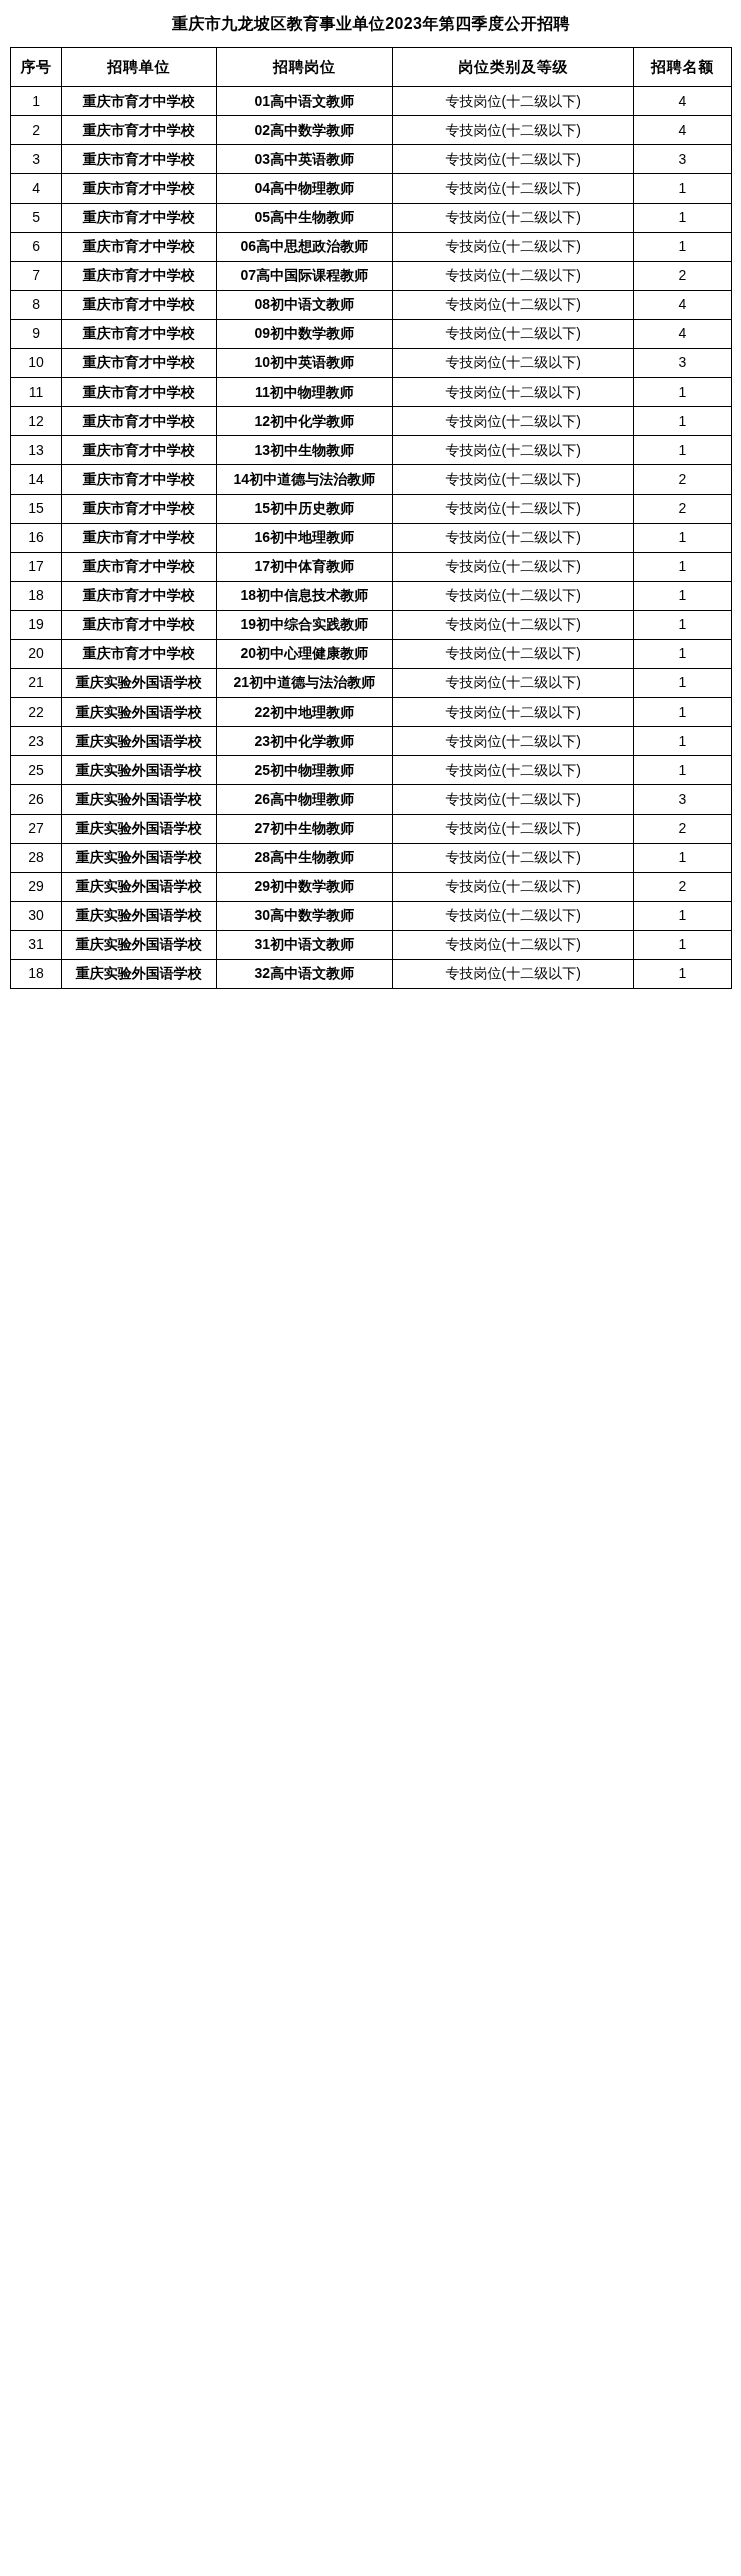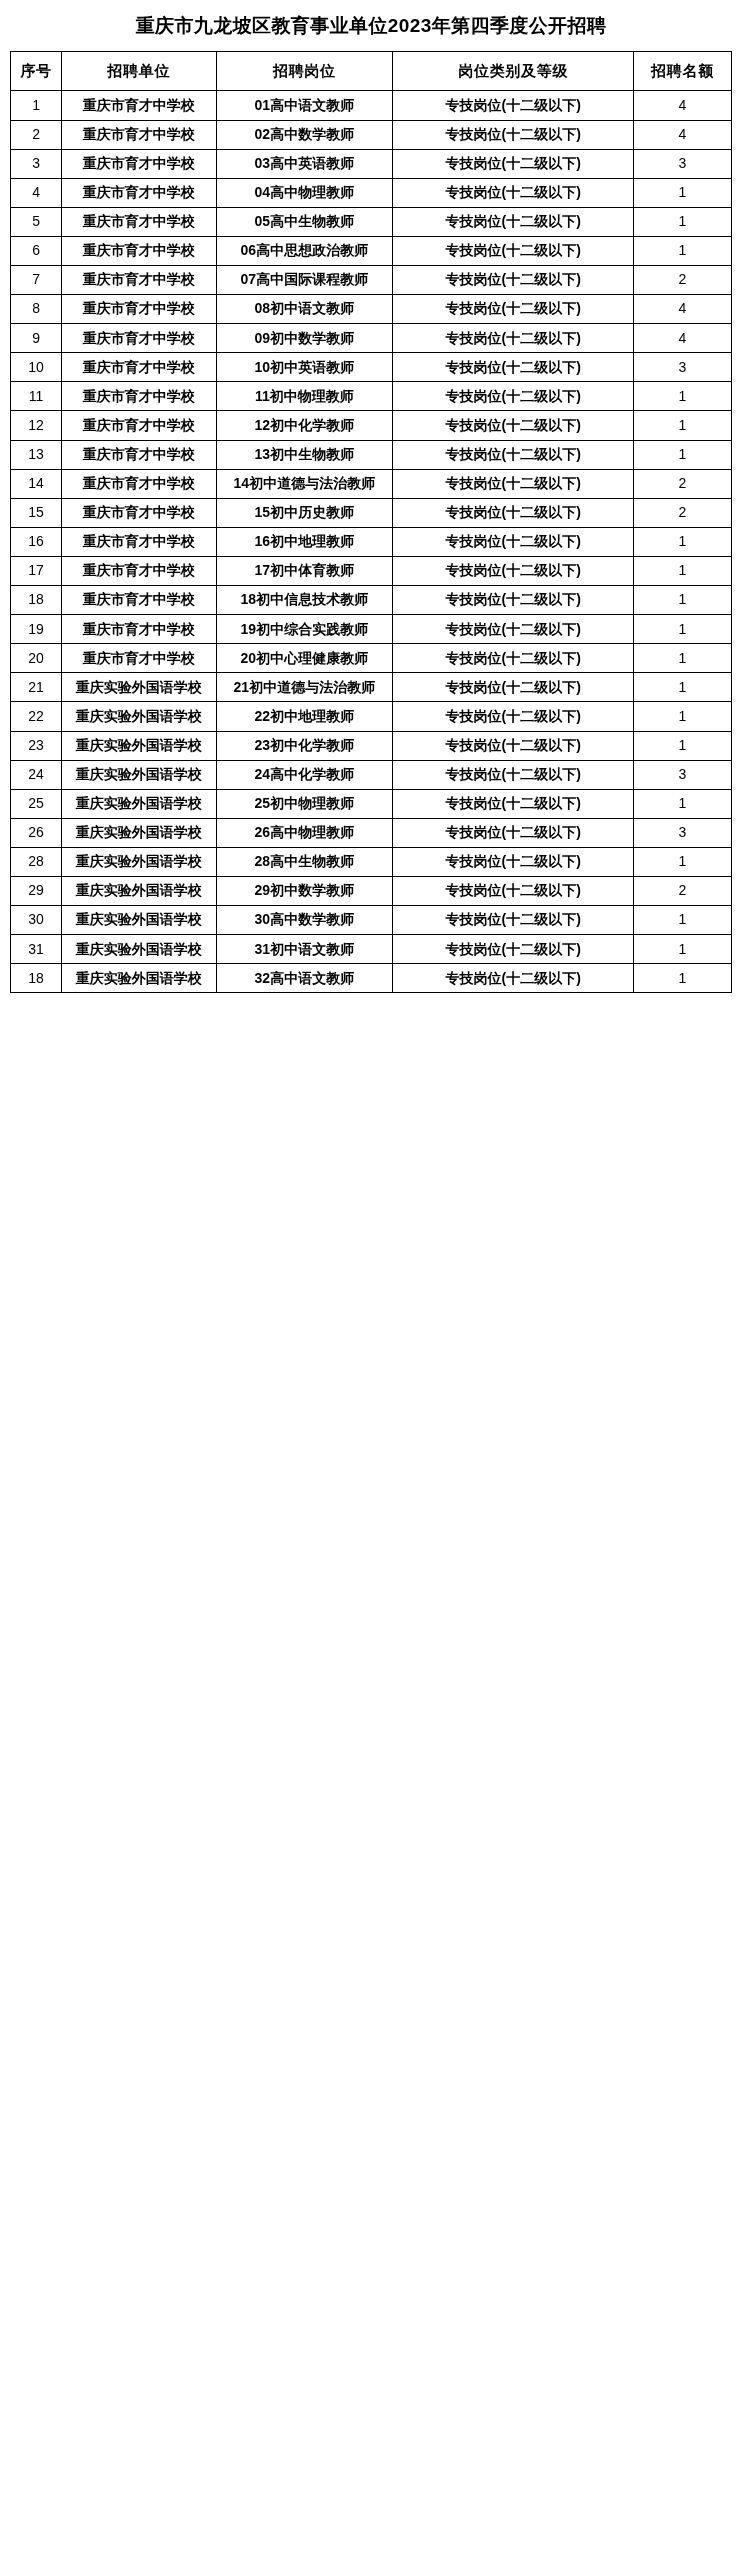--- a/index.html
+++ b/index.html
@@ -13,21 +13,21 @@
     color: #000000;
   }
   .page {
     width: 742px;
     box-sizing: border-box;
     padding: 9px 10.4px 7.4px 10.4px;
   }
   .doc-title {
     text-align: center;
     font-weight: bold;
-    font-size: 19px;
+    font-size: 16px;
     line-height: 1.42;
     letter-spacing: 0.4px;
     margin: 4.4px 0 10.4px 0;
     color: #000;
   }
   table.pos-table {
     width: 100%;
     border-collapse: collapse;
     table-layout: fixed;
   }
@@ -47,21 +47,21 @@
     padding: 9px 2.2px;
     letter-spacing: 0.7px;
   }
   td.col-index {
     font-size: 14px;
   }
   td.col-unit, td.col-post, td.col-cat {
     font-weight: bold;
   }
   td.col-cat {
-    font-weight: bold;
+    font-weight: normal;
   }
   .col-w1 { width: 7.0%; }
   .col-w2 { width: 21.5%; }
   .col-w3 { width: 24.5%; }
   .col-w4 { width: 33.5%; }
   .col-w5 { width: 13.5%; }
   th.head-num {
     letter-spacing: 2.2px;
   }
 </style>
@@ -247,39 +247,39 @@
           <td class="col-quota">1</td>
         </tr>
         <tr>
           <td class="col-index">23</td>
           <td class="col-unit">重庆实验外国语学校</td>
           <td class="col-post">23初中化学教师</td>
           <td class="col-cat">专技岗位(十二级以下)</td>
           <td class="col-quota">1</td>
         </tr>
         <tr>
-          <td class="col-index">24</td>
-          <td class="col-unit">重庆实验外国语学校</td>
-          <td class="col-post">24高中化学教师</td>
+          <td class="col-index">25</td>
+          <td class="col-unit">重庆实验外国语学校</td>
+          <td class="col-post">25初中物理教师</td>
+          <td class="col-cat">专技岗位(十二级以下)</td>
+          <td class="col-quota">1</td>
+        </tr>
+        <tr>
+          <td class="col-index">26</td>
+          <td class="col-unit">重庆实验外国语学校</td>
+          <td class="col-post">26高中物理教师</td>
           <td class="col-cat">专技岗位(十二级以下)</td>
           <td class="col-quota">3</td>
         </tr>
         <tr>
-          <td class="col-index">25</td>
-          <td class="col-unit">重庆实验外国语学校</td>
-          <td class="col-post">25初中物理教师</td>
-          <td class="col-cat">专技岗位(十二级以下)</td>
-          <td class="col-quota">1</td>
-        </tr>
-        <tr>
-          <td class="col-index">26</td>
-          <td class="col-unit">重庆实验外国语学校</td>
-          <td class="col-post">26高中物理教师</td>
-          <td class="col-cat">专技岗位(十二级以下)</td>
-          <td class="col-quota">3</td>
+          <td class="col-index">27</td>
+          <td class="col-unit">重庆实验外国语学校</td>
+          <td class="col-post">27初中生物教师</td>
+          <td class="col-cat">专技岗位(十二级以下)</td>
+          <td class="col-quota">2</td>
         </tr>
         <tr>
           <td class="col-index">28</td>
           <td class="col-unit">重庆实验外国语学校</td>
           <td class="col-post">28高中生物教师</td>
           <td class="col-cat">专技岗位(十二级以下)</td>
           <td class="col-quota">1</td>
         </tr>
         <tr>
           <td class="col-index">29</td>

